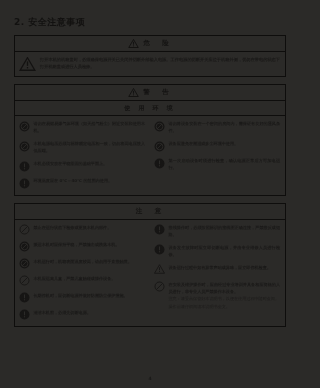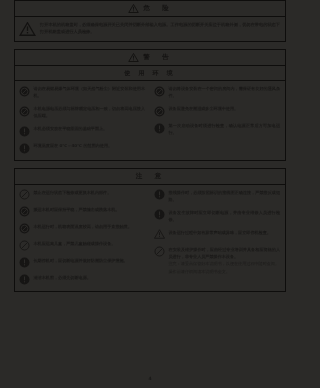--- a/index.html
+++ b/index.html
@@ -69,20 +69,21 @@
   .page-num{
     position:absolute;left:0;right:0;bottom:7px;
     text-align:center;font-size:4.5px;color:#1a1918;font-weight:bold;
   }
 </style>
 </head>
 <body>
 
 <div class="page">
 
+  <div class="page-title">2. 安全注意事项</div>
 
   <div class="box">
     <div class="box-head">
       <span class="tri">
         <svg viewBox="0 0 22 19" width="11" height="9">
           <polygon points="11,1 21,18 1,18" fill="none" stroke="#131211" stroke-width="2"></polygon>
           <rect x="10" y="6" width="2" height="6" fill="#131211"></rect>
           <rect x="10" y="13.5" width="2" height="2" fill="#131211"></rect>
         </svg>
       </span>

